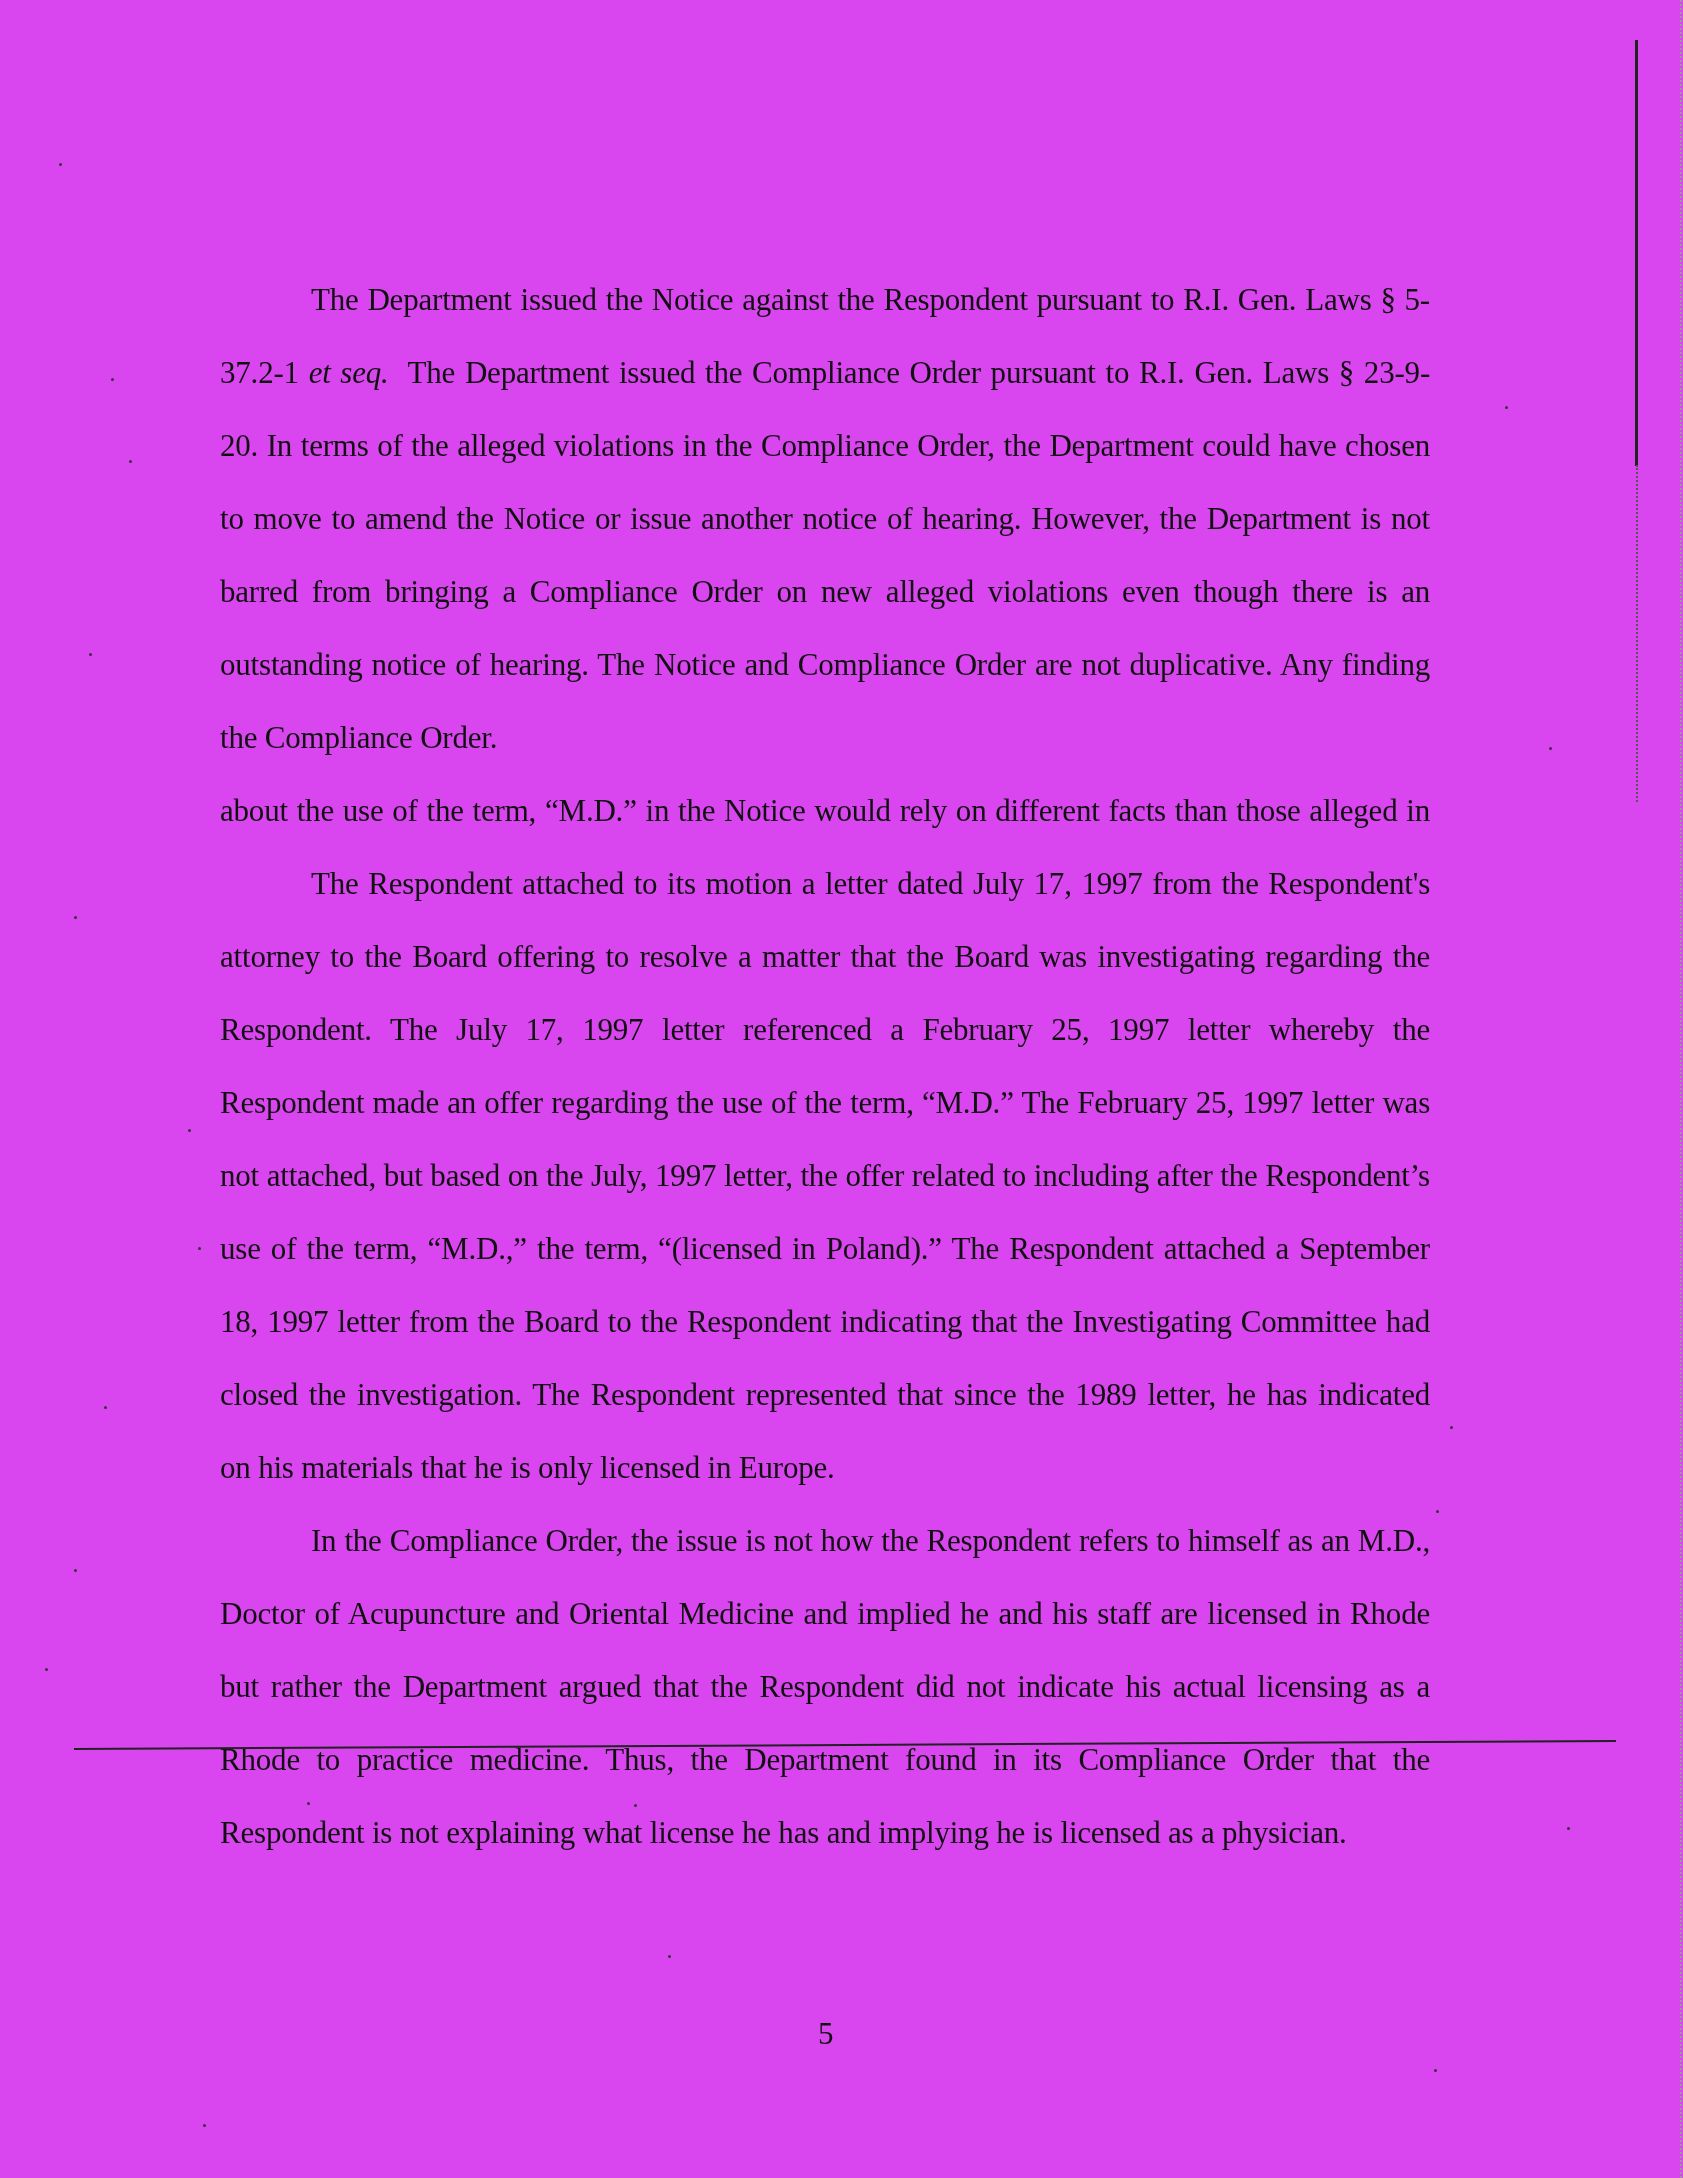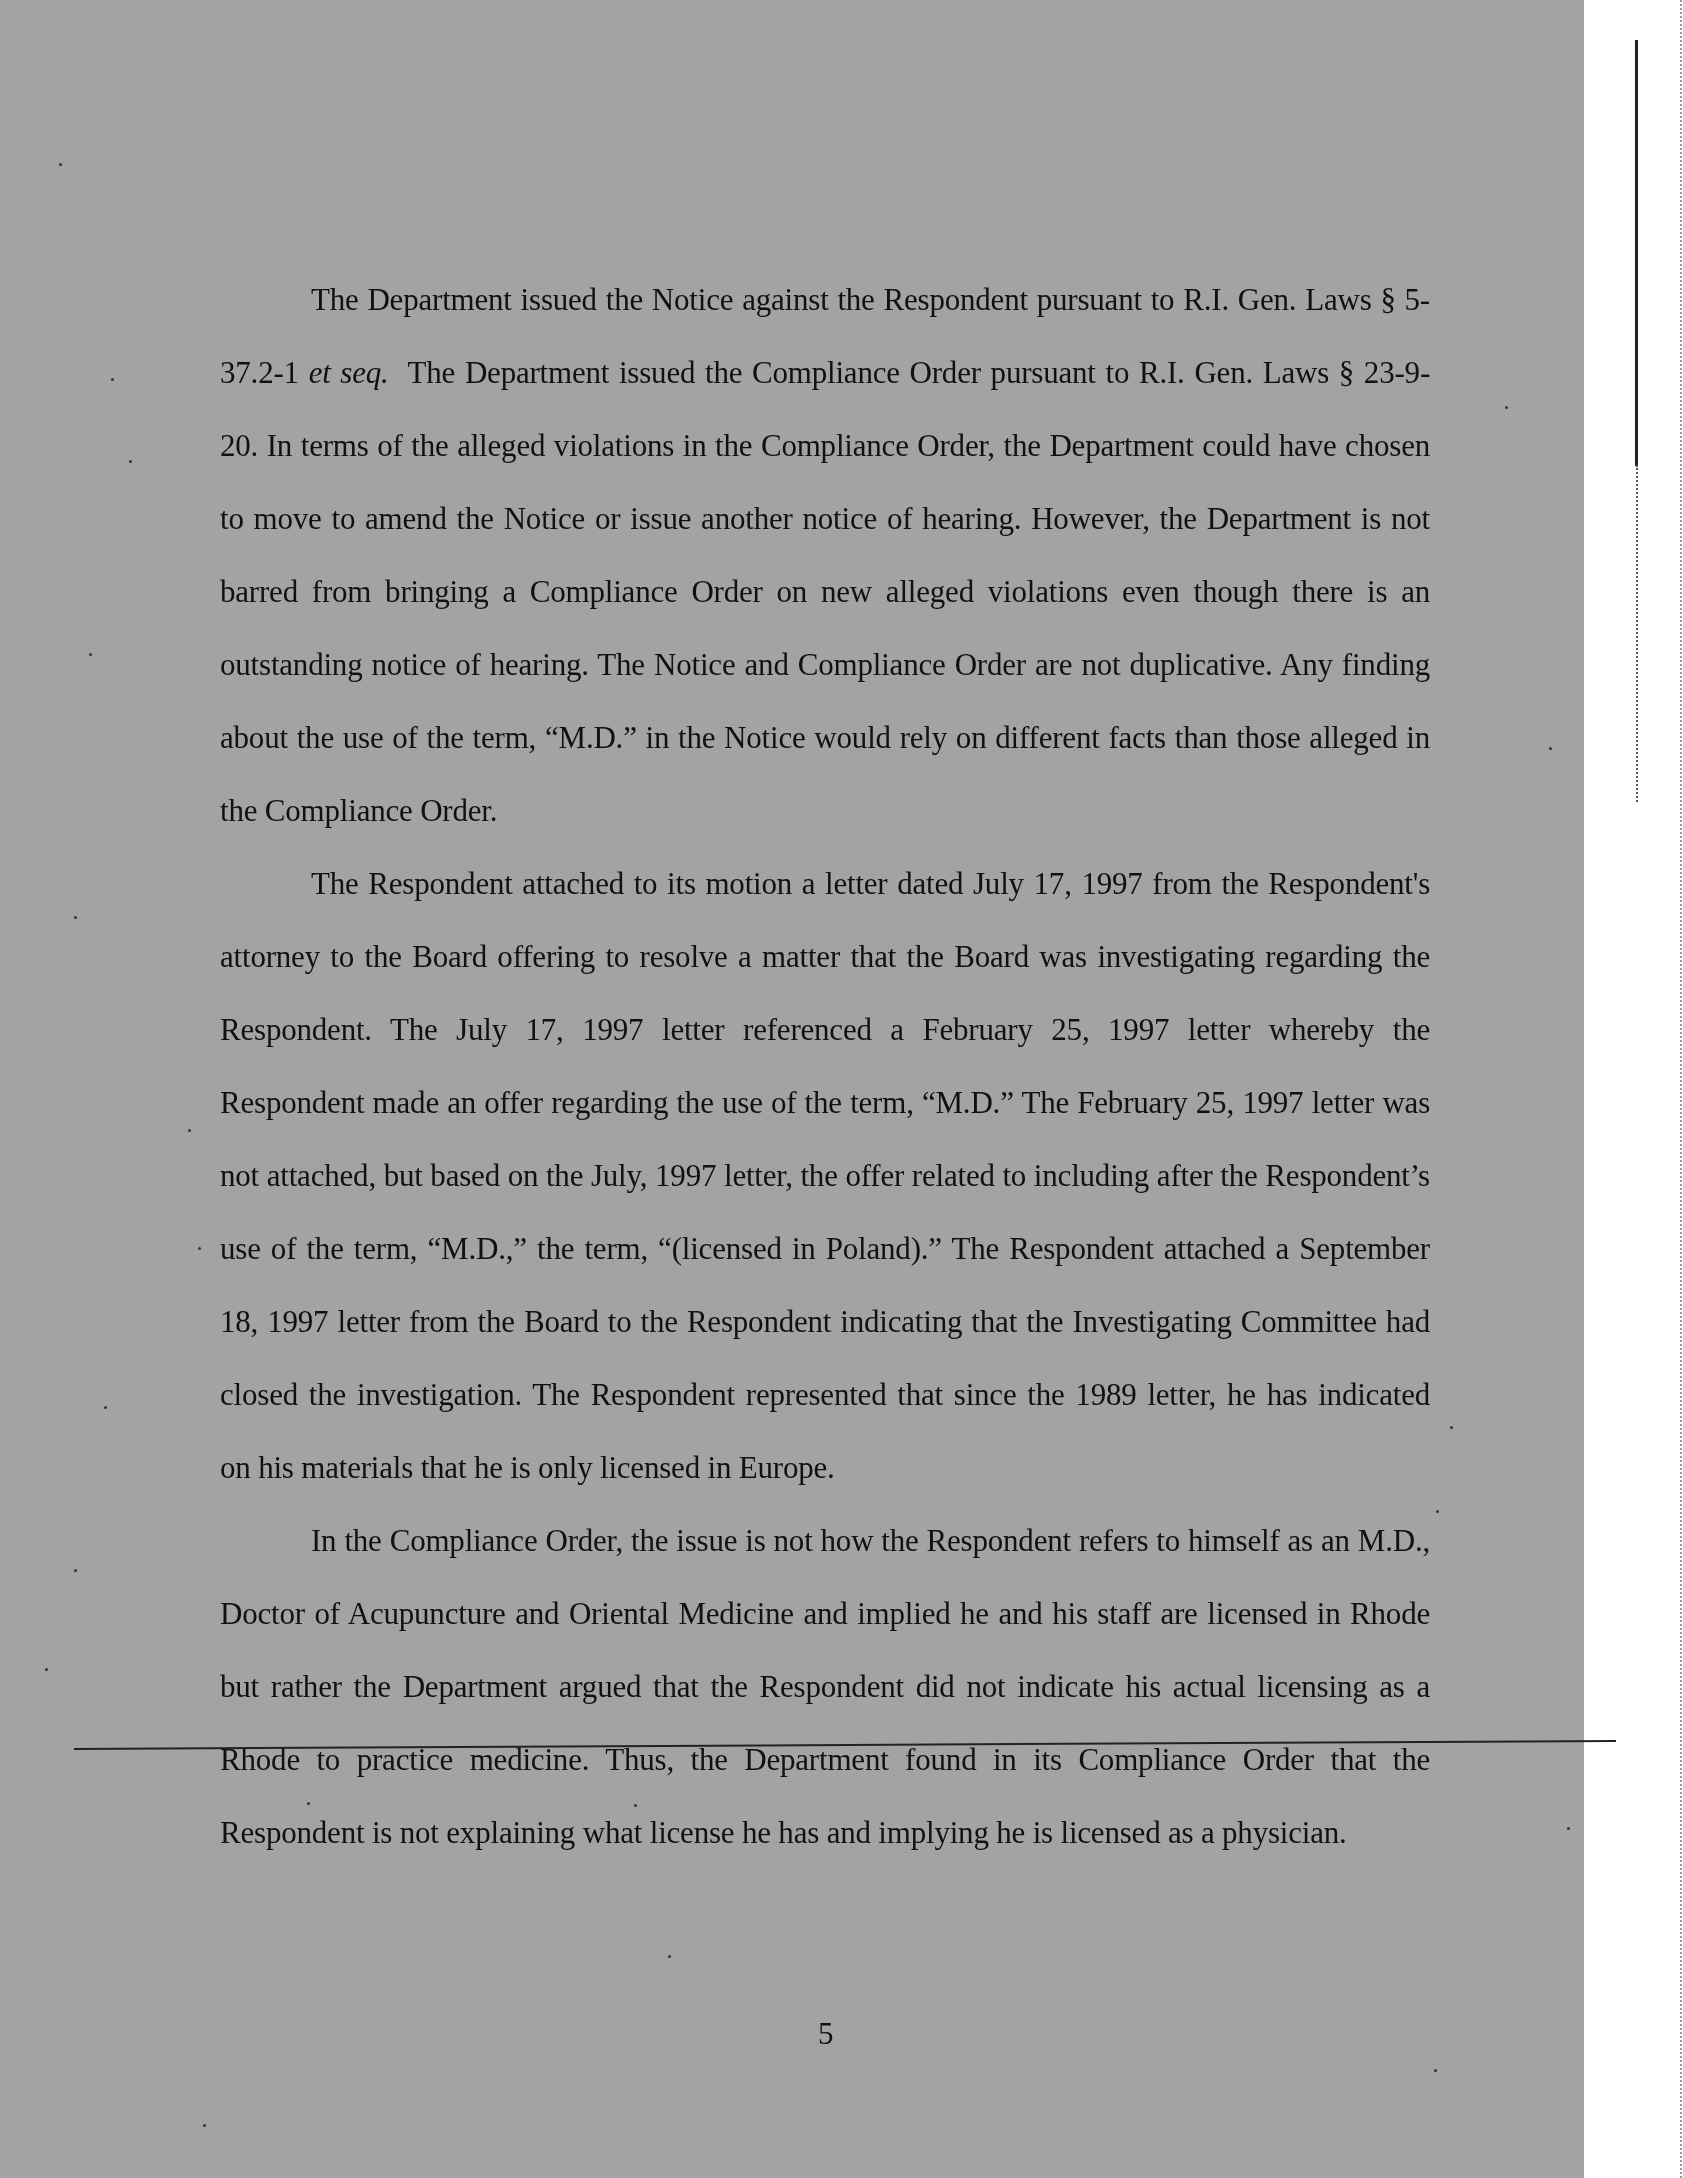--- a/index.html
+++ b/index.html
@@ -11,23 +11,22 @@
     width: 1683px;
     height: 2178px;
     position: relative;
     overflow: hidden;
     font-family: "Liberation Serif", "DejaVu Serif", serif;
     color: #111111;
   }
   .page {
     position: absolute;
     left: 0; top: 0;
-    width: 1563px; height: 2178px;
-    background: #a3a3a3;
-    padding-left: 21px;
+    width: 1683px; height: 2178px;
+    background: #d946ef;
   }
   .body-text {
     position: absolute;
     left: 220px;
     top: 282px;
     width: 1210px;
   }
   .line {
     display: block;
     height: 73px;
@@ -104,22 +103,22 @@
 
   <div class="body-text">
 
     <div>
       <span class="line justify indent">The Department issued the Notice against the Respondent pursuant to R.I. Gen. Laws § 5-</span>
       <span class="line justify"><span>37.2-1 </span><em>et seq.</em><span style="white-space:pre">  The Department issued the Compliance Order pursuant to R.I. Gen. Laws § 23-9-</span></span>
       <span class="line justify">20.  In terms of the alleged violations in the Compliance Order, the Department could have chosen</span>
       <span class="line justify">to move to amend the Notice or issue another notice of hearing.  However, the Department is not</span>
       <span class="line justify">barred from bringing a Compliance Order on new alleged violations even though there is an</span>
       <span class="line justify">outstanding notice of hearing.  The Notice and Compliance Order are not duplicative.  Any finding</span>
+      <span class="line last">the Compliance Order.</span>
       <span class="line justify">about the use of the term, “M.D.” in the Notice would rely on different facts than those alleged in</span>
-      <span class="line last">the Compliance Order.</span>
     </div>
 
     <div>
       <span class="line justify indent">The Respondent attached to its motion a letter dated July 17, 1997 from the Respondent's</span>
       <span class="line justify">attorney to the Board offering to resolve a matter that the Board was investigating regarding the</span>
       <span class="line justify">Respondent.  The July 17, 1997 letter referenced a February 25, 1997 letter whereby the</span>
       <span class="line justify">Respondent made an offer regarding the use of the term, “M.D.”  The February 25, 1997 letter was</span>
       <span class="line justify">not attached, but based on the July, 1997 letter, the offer related to including after the Respondent’s</span>
       <span class="line justify">use of the term, “M.D.,” the term, “(licensed in Poland).”  The Respondent attached a September</span>
       <span class="line justify">18, 1997 letter from the Board to the Respondent indicating that the Investigating Committee had</span>

